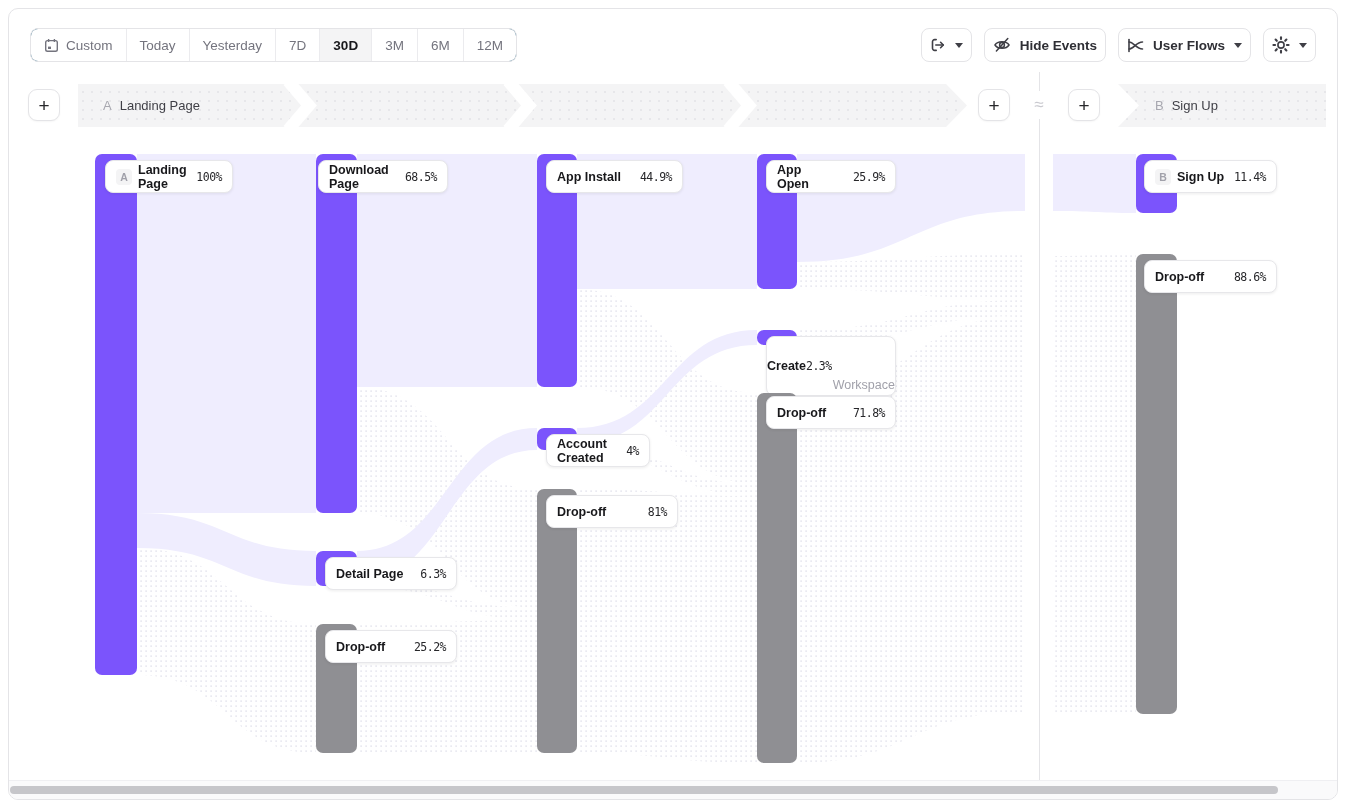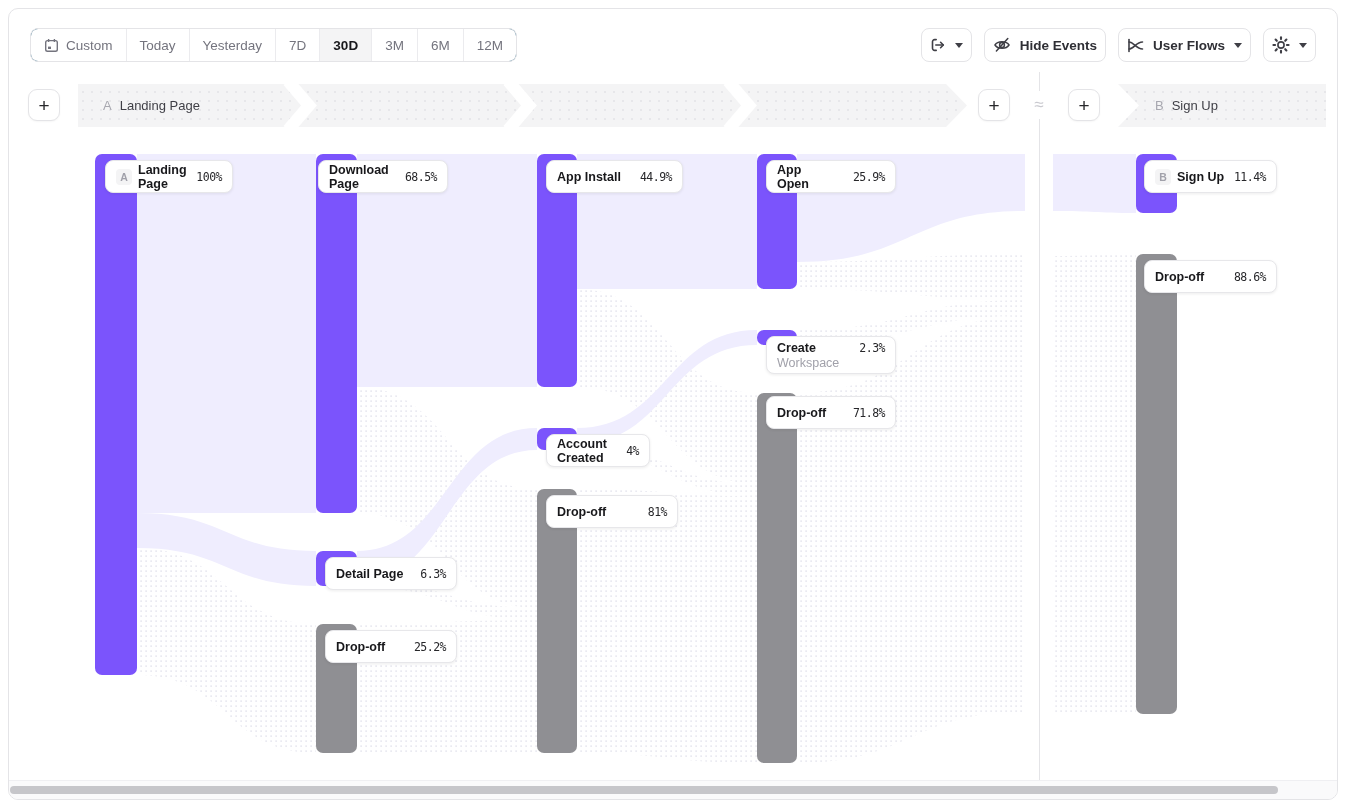--- a/index.html
+++ b/index.html
@@ -45,24 +45,24 @@
   .bar{position:absolute;border-radius:7px;}
   .node-card{position:absolute;background:#fff;border:1px solid #E7E7EA;border-radius:8px;
              box-shadow:0 1px 3px rgba(24,24,27,.08);display:flex;align-items:center;
              gap:6px;padding:0 10px;height:33px;font-size:12.5px;font-weight:700;
              color:#18181B;cursor:pointer;}
   .node-card .pct{margin-left:auto;font-family:"DejaVu Sans Mono",monospace;
                   font-weight:400;font-size:11.5px;color:#27272A;letter-spacing:-0.5px;}
   .node-badge{background:#F4F4F5;color:#A1A1AA;border-radius:4px;width:16px;height:16px;
               font-size:10.5px;font-weight:700;display:inline-flex;align-items:center;
               justify-content:center;flex:none;}
-  .node-card.two-line{height:38px;flex-direction:column;align-items:stretch;
+  .node-card.two-line{height:60px;flex-direction:row;align-items:stretch;
                       justify-content:center;gap:1px;}
   .node-card.two-line .row1{display:flex;align-items:center;}
-  .node-card.two-line .row2{font-weight:400;color:#A1A1AA;}
+  .node-card.two-line .row2{font-weight:400;color:#A1A1AA;margin-top:41px;}
 
   
   .chart-footer{position:absolute;left:9px;right:9px;bottom:9px;height:19px;
                 background:#FAFAFB;border-top:1px solid #EFEFF2;
                 border-radius:0 0 9px 9px;}
   .scroll-thumb{position:absolute;left:1px;bottom:5px;width:1268px;height:8px;
                 background:#C6C6CA;border-radius:4px;cursor:pointer;}
 </style>
 </head>
 <body>

